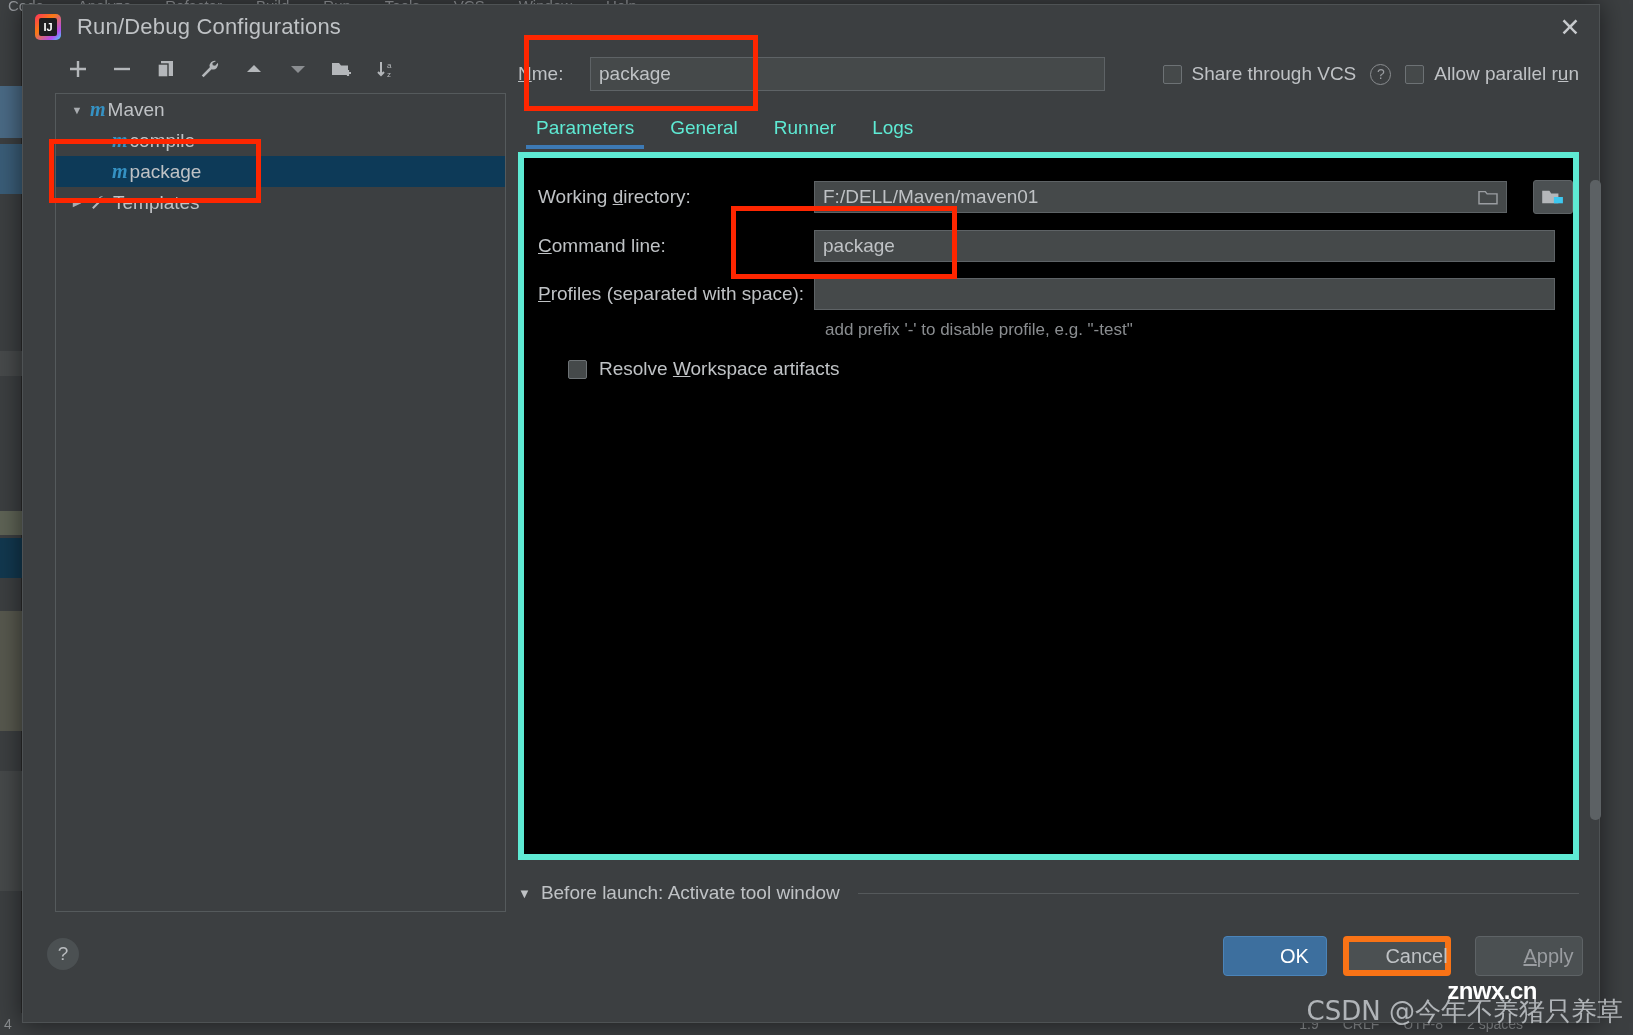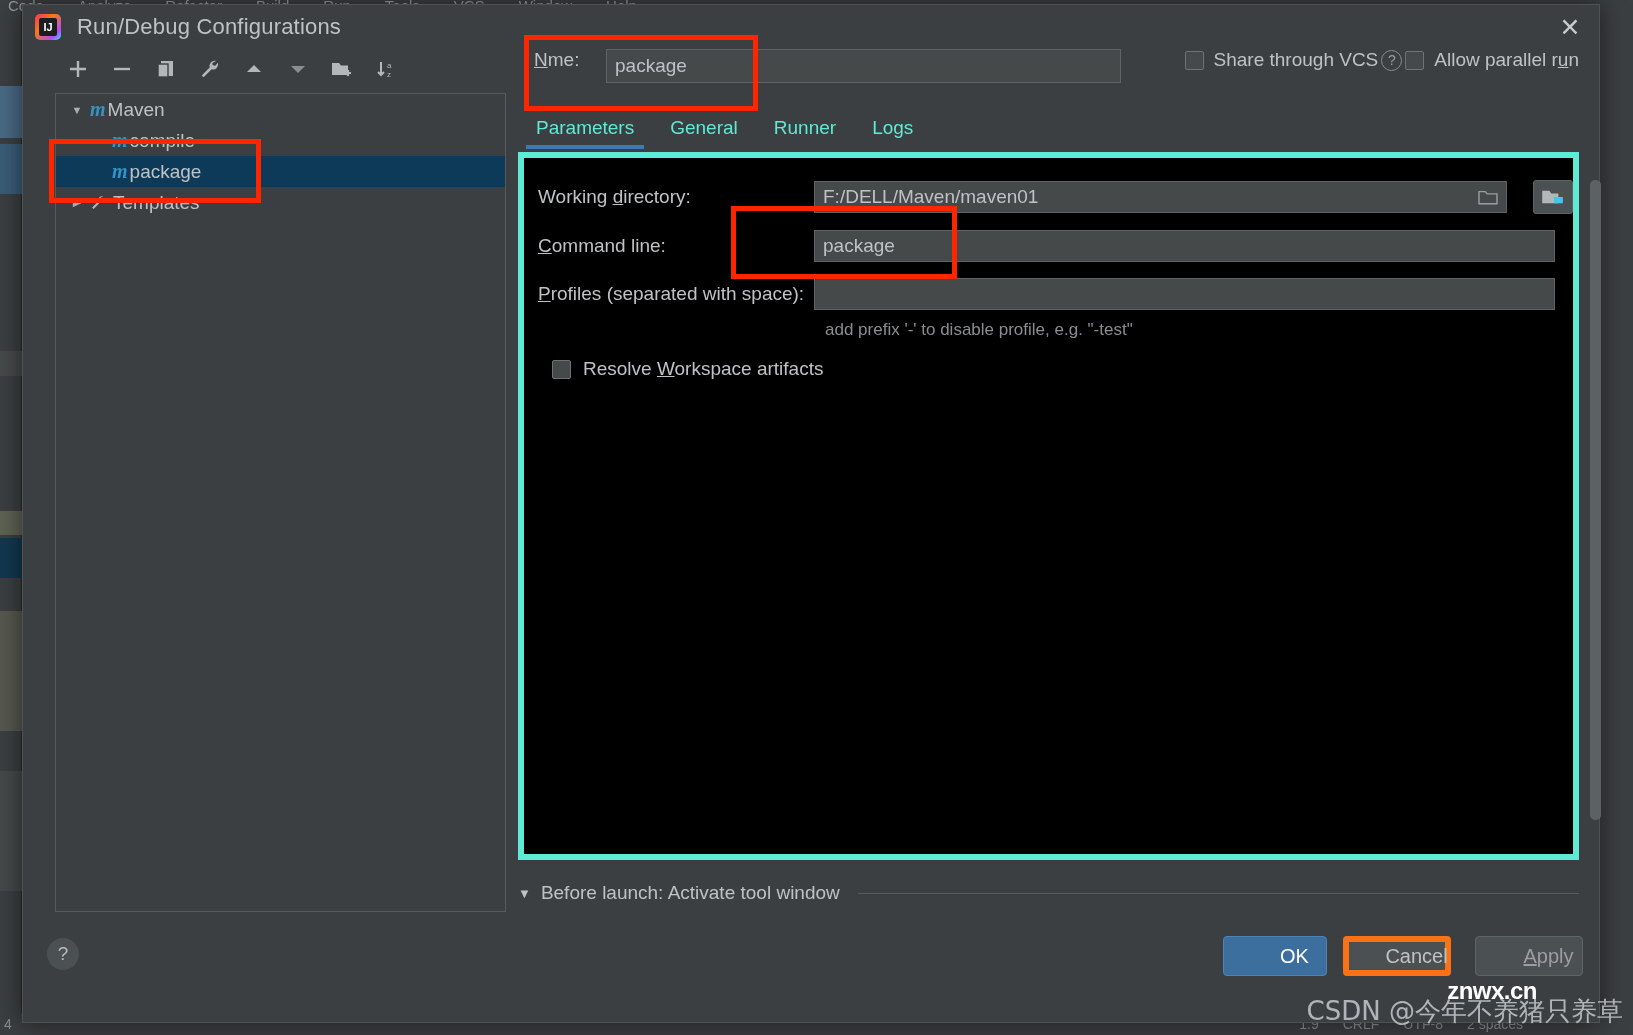--- a/index.html
+++ b/index.html
@@ -102,29 +102,29 @@
     font-family: "Liberation Serif", serif; font-size: 20px; margin-right: 2px;
   }
   .tree-row.level1 { padding-left: 8px; }
   .tree-row.level2 { padding-left: 56px; }
   .tree-label.bold { font-weight: normal; }
 
   
   #right-pane {
     position: absolute; left: 495px; right: 20px; top: 44px; bottom: 110px;
   }
-  #name-row { display: flex; align-items: flex-start; height: 50px; margin-left: 16px; }
+  #name-row { display: flex; align-items: center; height: 50px; }
   #name-label { font-size: 19px; color: #bfc2c5; width: 72px; }
   #name-label u { text-decoration: underline; }
   #name-input {
     width: 515px; height: 34px; background: #45494a; border: 1px solid #5e6366;
     color: #bfc2c5; font-size: 19px; padding: 0 8px;
     font-family: "Liberation Sans", sans-serif;
   }
-  #opts { margin-left: auto; display: flex; align-items: center; gap: 3px; }
+  #opts { margin-left: auto; display: flex; align-items: center; gap: 14px; }
   .opt { display: flex; align-items: center; gap: 10px; font-size: 19px; color: #bfc2c5; cursor: pointer; }
   .cb {
     width: 19px; height: 19px; border: 1px solid #6d7275; background: #45494a;
     border-radius: 2px; flex: 0 0 auto;
   }
   .help-dot {
     width: 21px; height: 21px; border-radius: 50%; border: 1px solid #8a8d90;
     color: #9a9da1; font-size: 14px; display: flex; align-items: center;
     justify-content: center; cursor: pointer;
   }
@@ -162,21 +162,21 @@
     width: 22px; height: 18px; cursor: pointer;
   }
   #browse-btn {
     width: 40px; height: 34px; margin-left: 8px; background: #4b5052;
     border: 1px solid #5e6366; border-radius: 3px;
     display: flex; align-items: center; justify-content: center; cursor: pointer;
   }
   #profiles-hint {
     font-size: 17px; color: #8a8d90; margin: -6px 0 18px 287px;
   }
-  #resolve-row { display: flex; align-items: center; gap: 12px; margin-left: 14px; }
+  #resolve-row { display: flex; align-items: center; gap: 12px; margin-left: 30px; }
   #resolve-row .lbl { font-size: 19px; color: #bfc2c5; }
   #resolve-row .lbl u { text-decoration: underline; }
 
   
   #panel-scrollbar {
     position: absolute; right: -28px; top: 0; width: 11px; height: 100%;
   }
   #panel-scroll-thumb {
     position: absolute; top: 22px; left: 0; width: 11px; height: 640px;
     background: #5c6164; border-radius: 5px; cursor: pointer;

